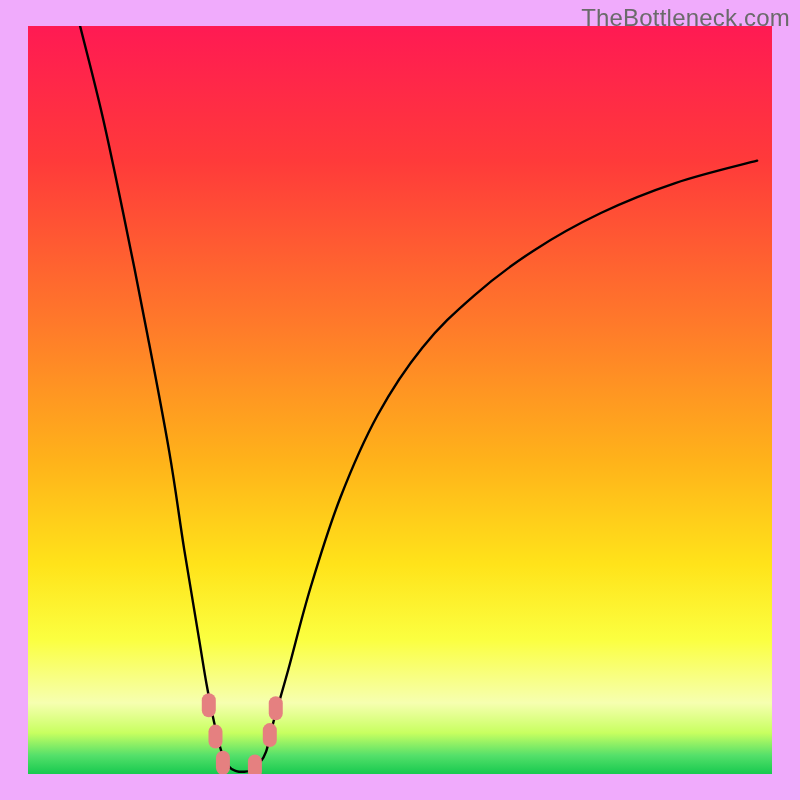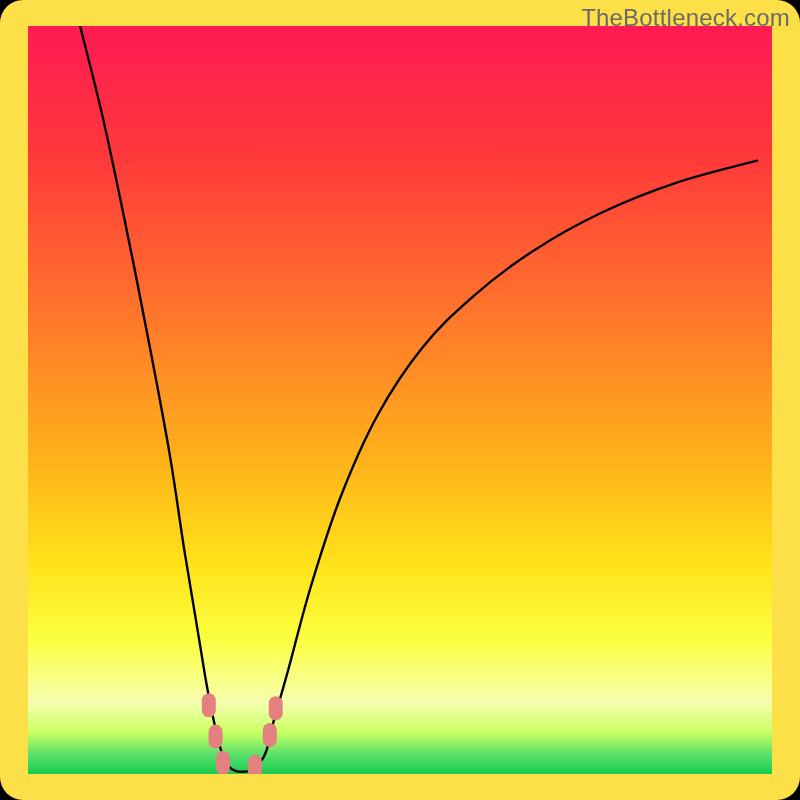--- a/index.html
+++ b/index.html
@@ -8,22 +8,21 @@
     width: 800px;
     height: 800px;
     overflow: hidden;
     background: #000;
     font-family: Arial, Helvetica, sans-serif;
   }
   .frame {
     position: absolute;
     left: 0; top: 0;
     width: 800px; height: 800px;
-    background: #fde047;
-    border-radius: 23px;
+    background: #f0abfc;
   }
   .plot {
     position: absolute;
     
     left: 28px;
     top: 26px;
     width: 744px;
     height: 748px;
   }
   .watermark {

